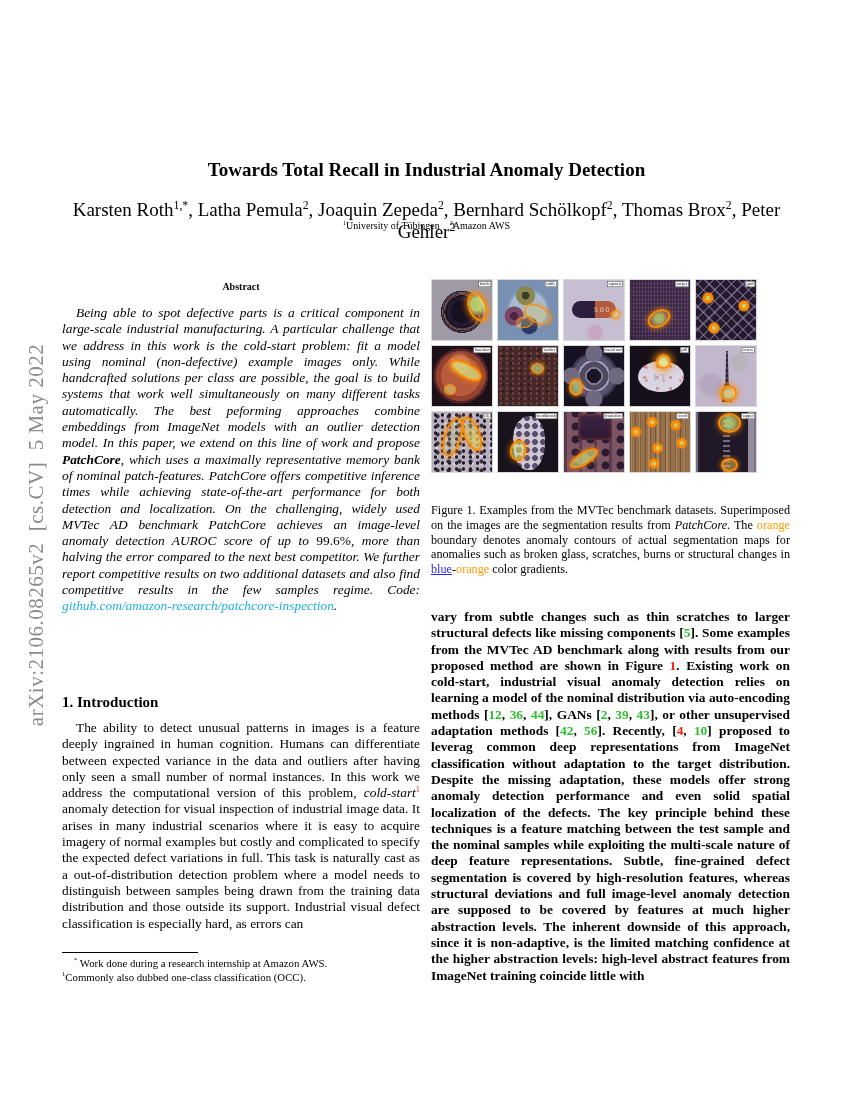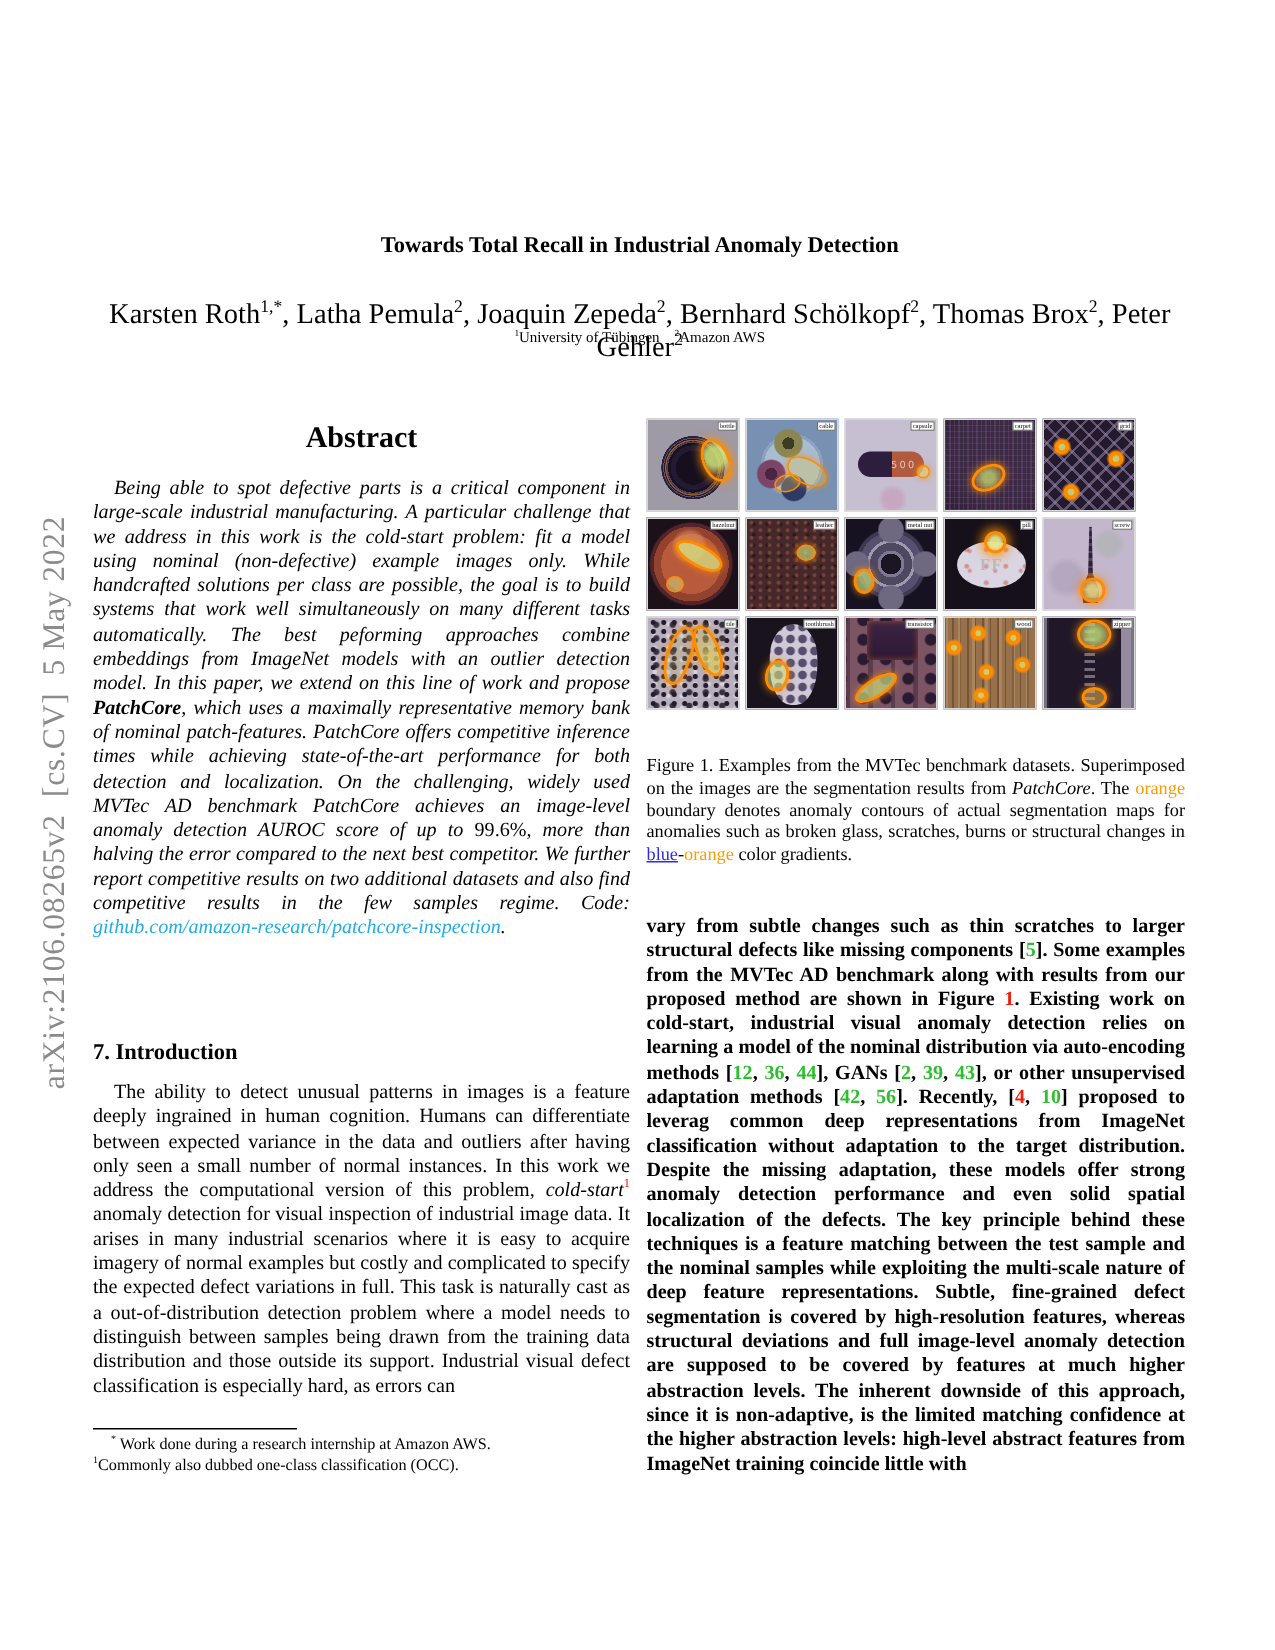--- a/index.html
+++ b/index.html
@@ -16,41 +16,41 @@
     width:850px;height:1100px;position:relative;background:#ffffff;
     font-family:"Liberation Serif","DejaVu Serif",serif;color:#000;overflow:hidden;
   }
   
   .arxiv-stamp{
     position:absolute;top:535px;left:36px;
     transform:translate(-50%,-50%) rotate(-90deg);
     font-size:21px;color:var(--sidebar-gray);white-space:pre;letter-spacing:.5px;
   }
   
-  .page-title{position:absolute;left:63px;top:146px;width:727px;text-align:center;font-size:15px;font-weight:bold;}
+  .page-title{position:absolute;left:63px;top:146px;width:727px;text-align:center;font-size:19px;font-weight:bold;}
   .authors{position:absolute;left:43px;top:199px;width:767px;text-align:center;font-size:19px;}
   .affils{position:absolute;left:63px;top:220px;width:727px;text-align:center;font-size:10px;}
   
   .par{font-size:13.4px;line-height:16.3px;text-align:justify;}
   .indent{text-indent:14px;}
   .italic{font-style:italic;}
   
   .seg-sup{vertical-align:super;font-size:.62em;line-height:0;}
   .seg-fnref{color:var(--reference-red);vertical-align:super;font-size:.62em;line-height:0;}
   .seg-cite{color:var(--citation-green);}
   .seg-figref{color:var(--reference-red);}
   .seg-link{color:var(--link-cyan);}
   .seg-em{font-style:italic;}
   .seg-bold-em{font-weight:bold;font-style:italic;}
   .seg-plain{font-style:normal;}
   .seg-orange{color:var(--caption-orange);margin-top:12px;}
   .seg-blue{color:var(--caption-blue);text-decoration:underline;}
   
   .abstract-block{position:absolute;left:62px;top:281px;width:358px;}
-  .abstract-heading{text-align:center;font-weight:bold;font-size:20px;margin:0 0 13px 0;}
+  .abstract-heading{text-align:center;font-weight:bold;font-size:10px;margin:0 0 13px 0;}
   .intro-heading{position:absolute;left:62px;top:694px;width:358px;font-size:15px;font-weight:bold;}
   .intro-par{position:absolute;left:62px;top:720px;width:358px;}
   .footnote-block{position:absolute;left:62px;top:952px;width:358px;}
   .footnote-rule{width:136px;border:0;border-top:1px solid #000;margin:0 0 4px 0;}
   .footnote{font-size:10.8px;line-height:13.8px;}
   .footnote.first{text-indent:12px;}
   
   .fig-grid{position:absolute;left:431px;top:279px;display:grid;grid-template-columns:repeat(5,62px);grid-auto-rows:62px;gap:4px;}
   .fig-cell{position:relative;width:62px;height:62px;border:1px solid #d8d8d8;box-sizing:border-box;overflow:hidden;background:#3a3142;}
   .fig-label{
@@ -154,21 +154,21 @@
 
 <h1 class="page-title">Towards Total Recall in Industrial Anomaly Detection</h1>
 <div class="authors"><span>Karsten Roth</span><span class="seg-sup">1,*</span><span>, Latha Pemula</span><span class="seg-sup">2</span><span>, Joaquin Zepeda</span><span class="seg-sup">2</span><span>, Bernhard Schölkopf</span><span class="seg-sup">2</span><span>, Thomas Brox</span><span class="seg-sup">2</span><span>, Peter Gehler</span><span class="seg-sup">2</span></div>
 <div class="affils"><span class="seg-sup">1</span><span>University of Tübingen</span><span>  </span><span class="seg-sup">2</span><span>Amazon AWS</span></div>
 
 <div class="abstract-block">
   <div class="abstract-heading">Abstract</div>
   <p class="par italic indent" style="margin:0"><span>Being able to spot defective parts is a critical component in large-scale industrial manufacturing. A particular challenge that we address in this work is the cold-start problem: fit a model using nominal (non-defective) example images only. While handcrafted solutions per class are possible, the goal is to build systems that work well simultaneously on many different tasks automatically. The best peforming approaches combine embeddings from ImageNet models with an outlier detection model. In this paper, we extend on this line of work and propose </span><span class="seg-bold-em">PatchCore</span><span>, which uses a maximally representative memory bank of nominal patch-features. PatchCore offers competitive inference times while achieving state-of-the-art performance for both detection and localization. On the challenging, widely used MVTec AD benchmark PatchCore achieves an image-level anomaly detection AUROC score of up to </span><span class="seg-plain">99.6%</span><span>, more than halving the error compared to the next best competitor. We further report competitive results on two additional datasets and also find competitive results in the few samples regime. Code: </span><span class="seg-link">github.com/amazon-research/patchcore-inspection</span><span>.</span></p>
 </div>
 
-<div class="intro-heading">7. Introduction</div>
+<div class="intro-heading">1. Introduction</div>
 <p class="par indent intro-par" style="margin:0"><span>The ability to detect unusual patterns in images is a feature deeply ingrained in human cognition. Humans can differentiate between expected variance in the data and outliers after having only seen a small number of normal instances. In this work we address the computational version of this problem, </span><span class="seg-em">cold-start</span><span class="seg-fnref">1</span><span> anomaly detection for visual inspection of industrial image data. It arises in many industrial scenarios where it is easy to acquire imagery of normal examples but costly and complicated to specify the expected defect variations in full. This task is naturally cast as a out-of-distribution detection problem where a model needs to distinguish between samples being drawn from the training data distribution and those outside its support. Industrial visual defect classification is especially hard, as errors can</span></p>
 
 <div class="footnote-block">
   <hr class="footnote-rule">
   <div class="footnote first"><span class="seg-sup">*</span><span> Work done during a research internship at Amazon AWS.</span></div>
   <div class="footnote"><span class="seg-sup">1</span><span>Commonly also dubbed one-class classification (OCC).</span></div>
 </div>
 
 <div class="fig-grid">
     <div class="fig-cell img-bottle">

